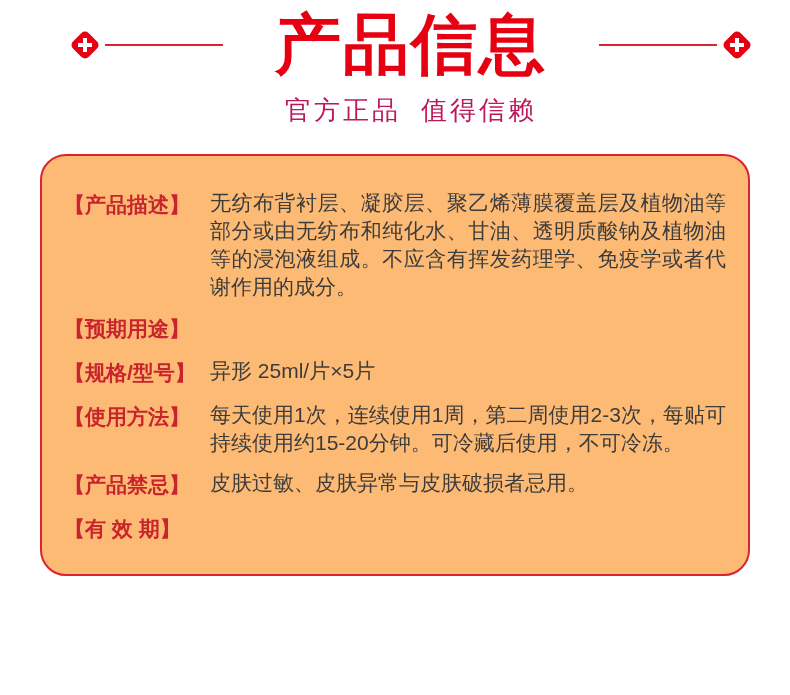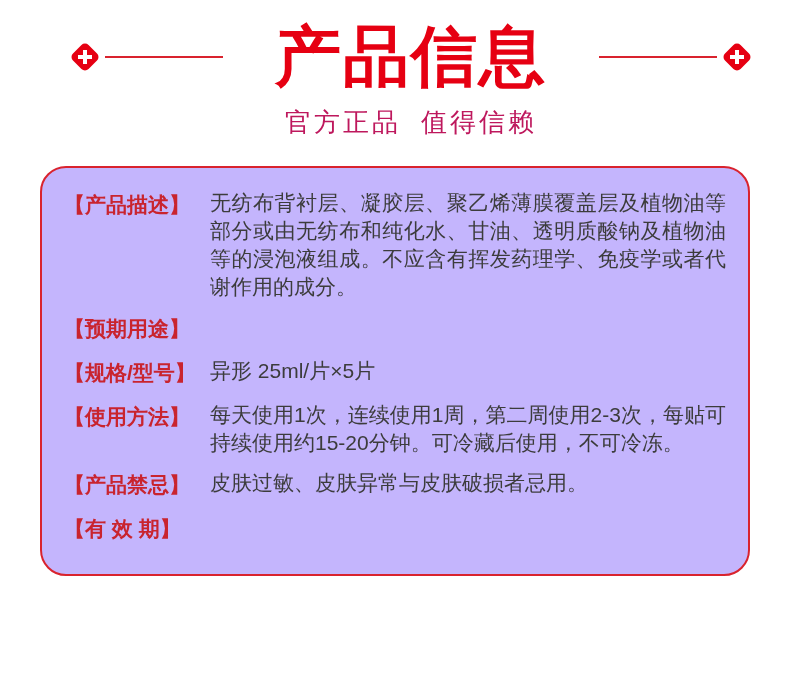--- a/index.html
+++ b/index.html
@@ -3,21 +3,21 @@
 <meta charset="utf-8">
 <style>
   * { margin: 0; padding: 0; box-sizing: border-box; }
   html, body {
     width: 790px; height: 695px;
     background: #ffffff;
     font-family: "Liberation Sans", sans-serif;
     overflow: hidden;
   }
   
-  .header { padding-top: 22px; margin-left: 32px; }
+  .header { padding-top: 10px; margin-left: 32px; }
   .header-row {
     display: flex; align-items: center; justify-content: center;
   }
   .ornament { display: flex; align-items: center; }
   .diamond {
     width: 22px; height: 22px;
     background: #e60012;
     border-radius: 5px;
     transform: rotate(45deg);
     display: flex; align-items: center; justify-content: center;
@@ -55,22 +55,22 @@
     word-spacing: 10px;
     margin-top: 14px;
     font-weight: 500;
   }
   
   .info-box {
     width: 710px;
     margin: 26px auto 0 auto;
     border: 2px solid #d9232e;
     border-radius: 26px;
-    padding: 21px 22px 24px 22px;
-    background: #c4b5fd;
+    padding: 33px 22px 24px 22px;
+    background: #fdba74;
   }
   .info-row {
     display: flex;
     align-items: flex-start;
     margin-bottom: 12px;
   }
   .info-row:last-child { margin-bottom: 5px; }
   .info-label {
     width: 146px;
     flex-shrink: 0;

